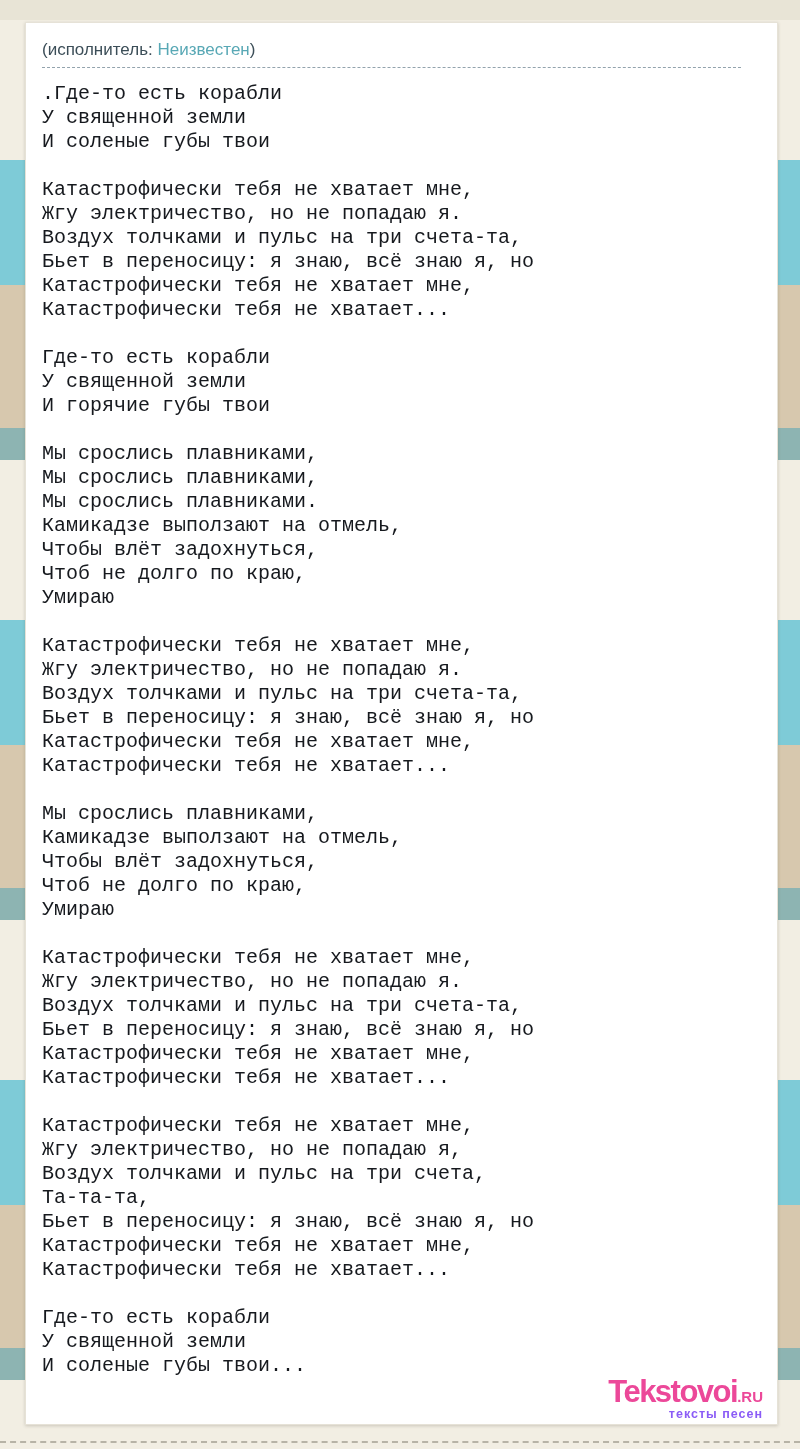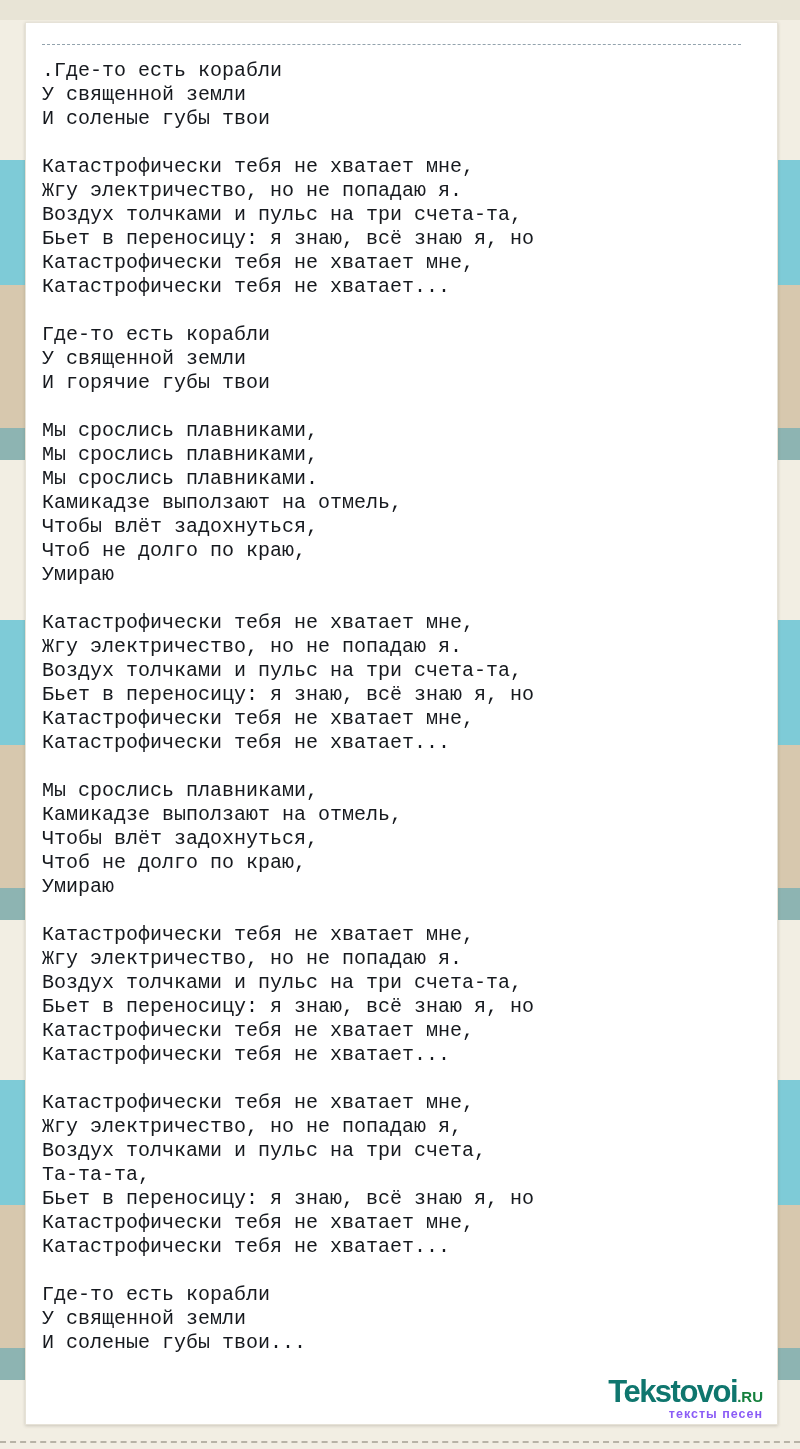--- a/index.html
+++ b/index.html
@@ -84,46 +84,47 @@
     right: 14px;
     bottom: 4px;
     text-align: right;
     line-height: 1;
     cursor: pointer;
   }
   .logo-brand {
     font-size: 31px;
     font-weight: bold;
     letter-spacing: -1.5px;
-    color: #0f766e;
+    color: #ec4899;
     text-align: center;
   }
   .logo-tld {
     font-size: 15px;
     font-weight: bold;
-    color: #15803d;
+    color: #ec4899;
     text-transform: uppercase;
     letter-spacing: 0;
   }
   .logo-tagline {
     margin-top: 1px;
     font-size: 12.5px;
     font-weight: bold;
     letter-spacing: 1px;
     color: #8b5cf6;
   }
 </style>
 </head>
 <body>
 
 <div class="top-shade"></div>
 
 <div class="card">
 
 
+  <p class="artist-line"><span>(исполнитель: </span><a class="artist-link">Неизвестен</a><span>)</span></p>
 
   <div class="dotted-separator"></div>
 
   <div class="lyrics">
       <p>.Где-то есть корабли<br>У священной земли<br>И соленые губы твои</p>
       <p>Катастрофически тебя не хватает мне,<br>Жгу электричество, но не попадаю я.<br>Воздух толчками и пульс на три счета-та,<br>Бьет в переносицу: я знаю, всё знаю я, но<br>Катастрофически тебя не хватает мне,<br>Катастрофически тебя не хватает...</p>
       <p>Где-то есть корабли<br>У священной земли<br>И горячие губы твои</p>
       <p>Мы срослись плавниками,<br>Мы срослись плавниками,<br>Мы срослись плавниками.<br>Камикадзе выползают на отмель,<br>Чтобы влёт задохнуться,<br>Чтоб не долго по краю,<br>Умираю</p>
       <p>Катастрофически тебя не хватает мне,<br>Жгу электричество, но не попадаю я.<br>Воздух толчками и пульс на три счета-та,<br>Бьет в переносицу: я знаю, всё знаю я, но<br>Катастрофически тебя не хватает мне,<br>Катастрофически тебя не хватает...</p>
       <p>Мы срослись плавниками,<br>Камикадзе выползают на отмель,<br>Чтобы влёт задохнуться,<br>Чтоб не долго по краю,<br>Умираю</p>

